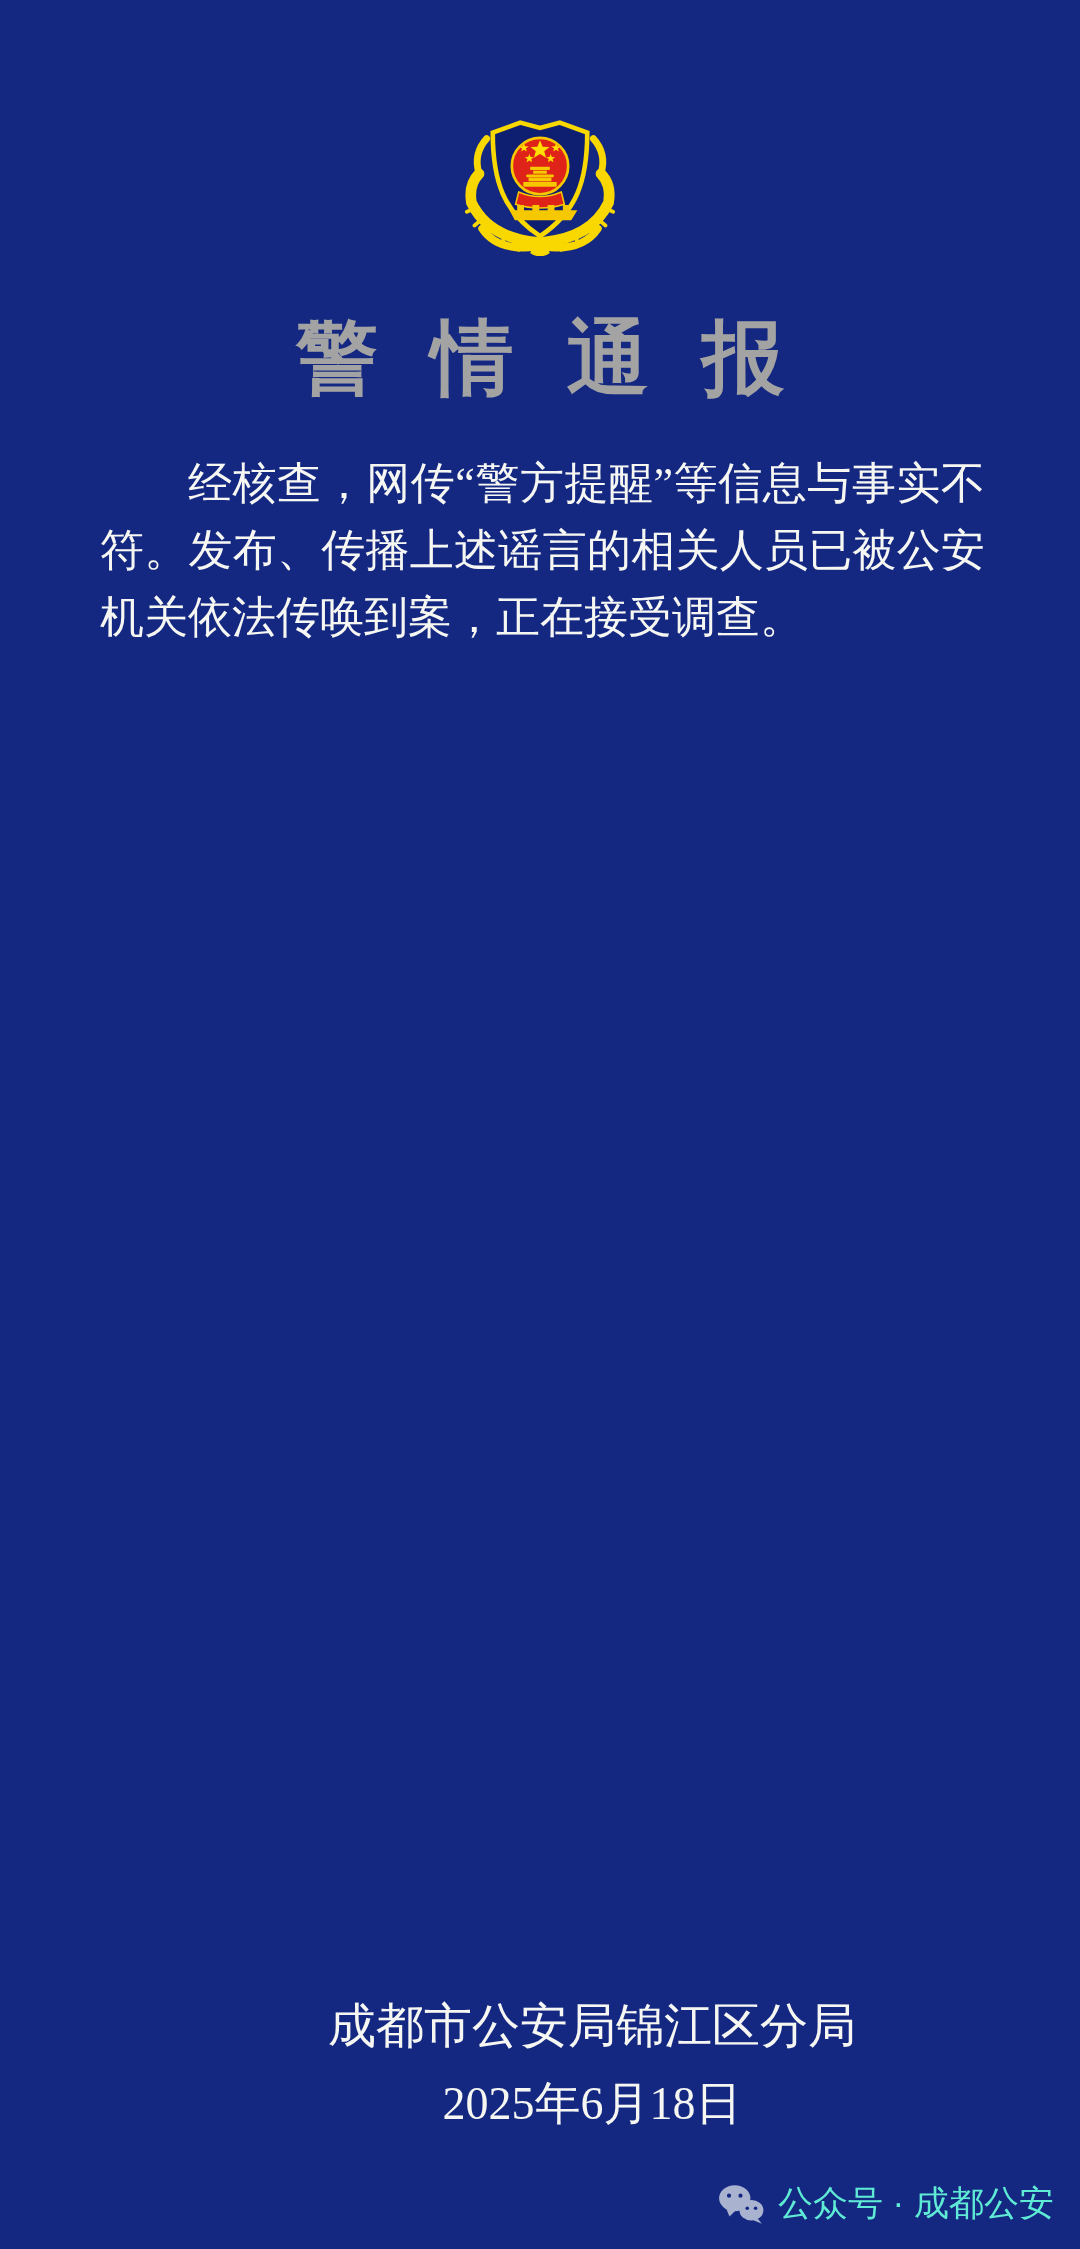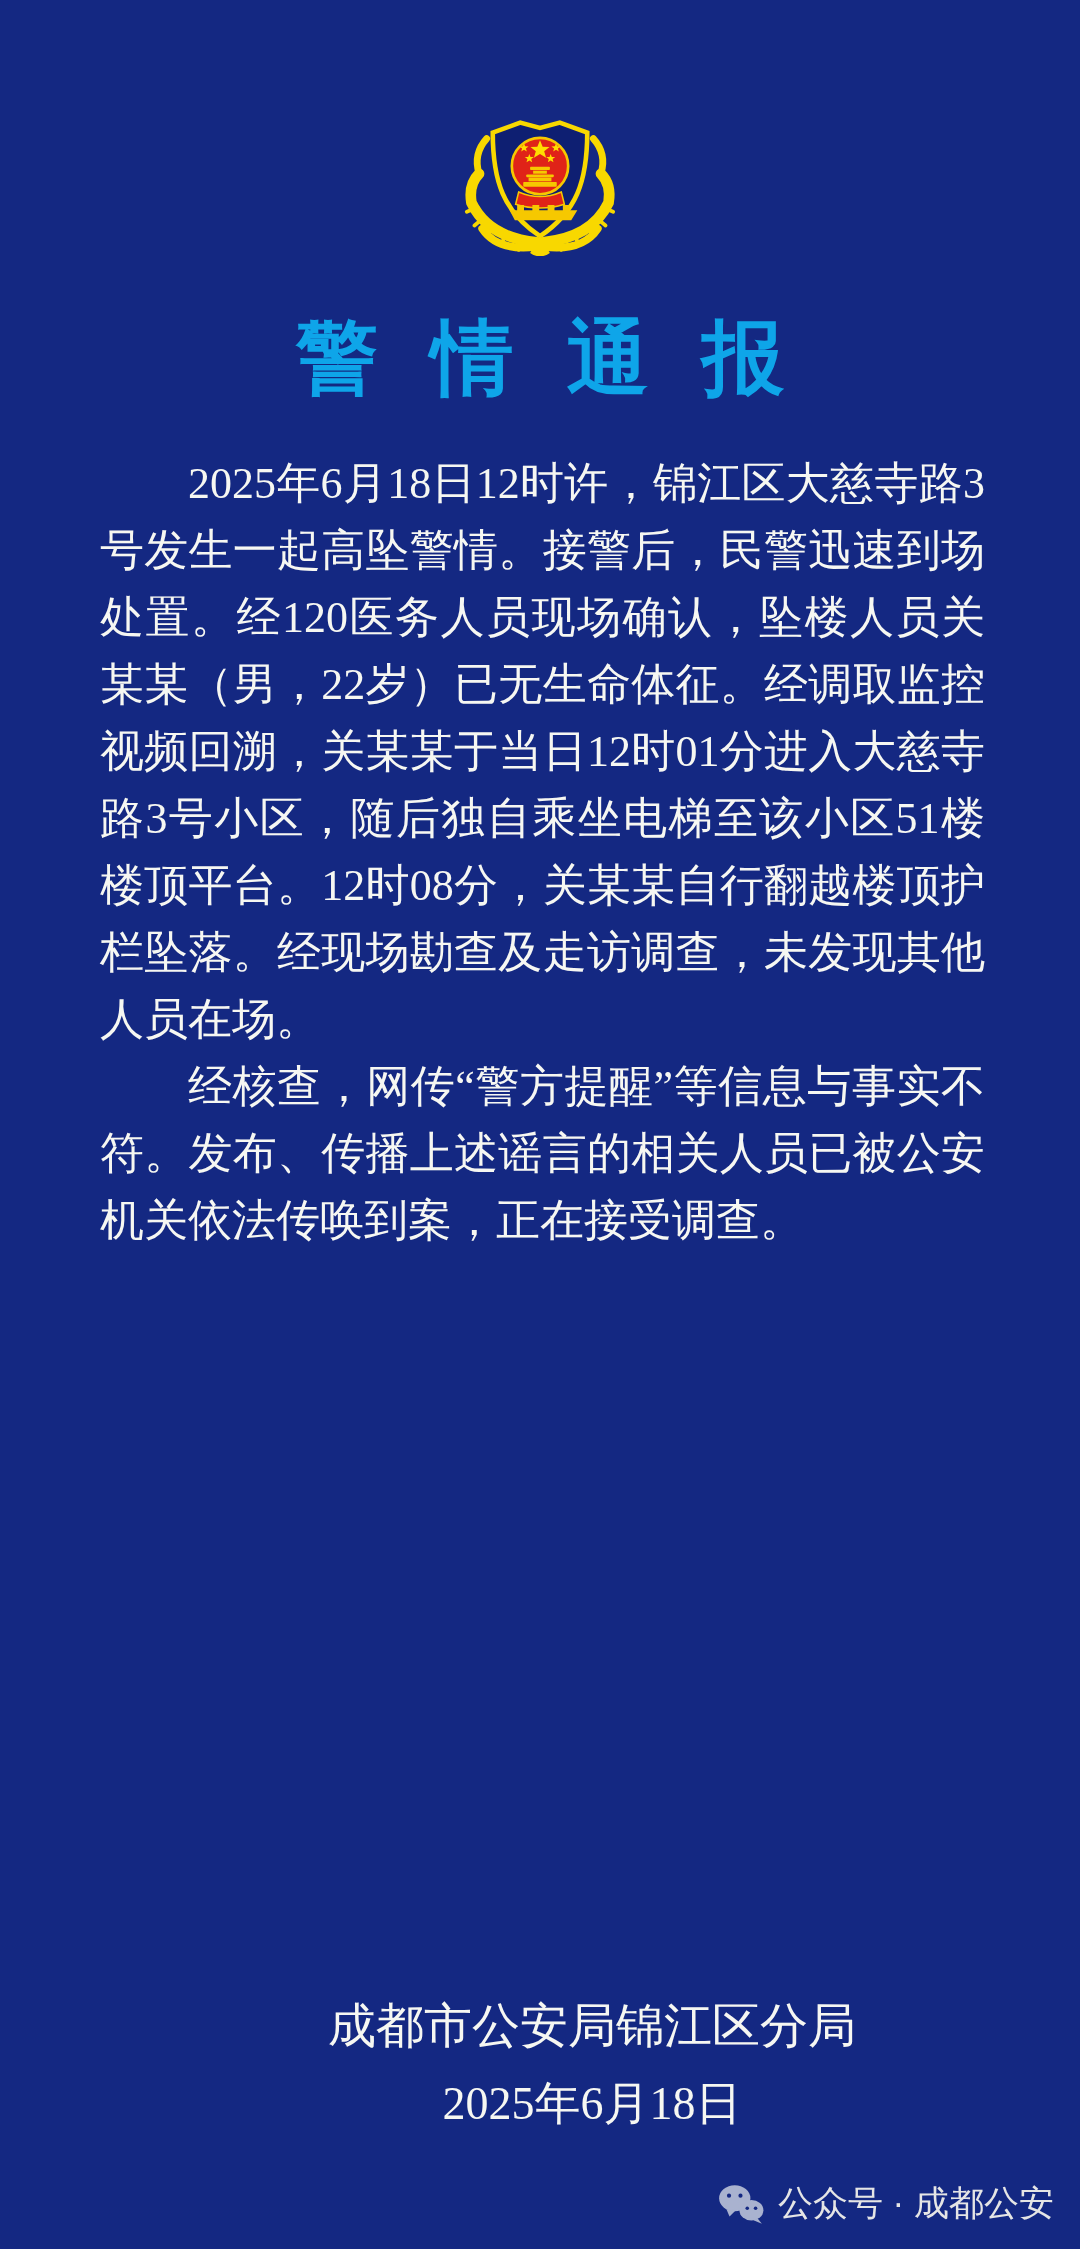--- a/index.html
+++ b/index.html
@@ -17,21 +17,21 @@
   .emblem {
     width: 168px; height: 160px;
     margin: 0 auto;
     padding-top: 96px;
     display: block;
   }
   .emblem svg { width: 168px; height: 160px; display: block; }
   .title {
     margin: 62px 0 0 0;
     text-align: center;
-    color: #0ea5e9;
+    color: #a3a3a3;
     font-size: 82px;
     font-weight: bold;
     line-height: 1;
     letter-spacing: 0.65em;
     text-indent: 0.65em;
     font-family: "Liberation Serif", "DejaVu Serif", serif;
   }
   .body-text {
     margin-top: 50px;
     padding: 0 95px 0 100px;
@@ -55,21 +55,21 @@
   }
   .signature .dept { font-size: 48px; line-height: 1.1; }
   .signature .date { font-size: 46px; line-height: 1.1; margin-top: 26px; }
   .footer {
     position: absolute;
     top: 2180px;
     right: 26px;
     display: flex;
     align-items: center;
     gap: 12px;
-    color: #e5e5e5;
+    color: #5eead4;
     font-size: 35px;
     font-family: "Liberation Sans", "DejaVu Sans", sans-serif;
   }
   .footer .wx { width: 50px; height: 42px; display: inline-block; }
   .footer .wx svg { width: 50px; height: 42px; display: block; }
 </style>
 </head>
 <body>
 
 <div class="page">
@@ -112,21 +112,20 @@
 
       <path d="M82 126 Q110 138 138 126 L142 142 Q110 152 78 142 Z" fill="#e02318" stroke="#f6c800" stroke-width="2"></path>
 
       <path d="M70 150 h10 v-7 h9 v7 h11 v-7 h9 v7 h11 v-7 h9 v7 h11 v-7 h9 v7 h10 l-8 13 H77 Z" fill="#f6c800"></path>
     </svg>
   </div>
 
   <h1 class="title">警情通报</h1>
 
   <div class="body-text">
-      <p>2025年6月18日12时许，锦江区大慈寺路3号发生一起高坠警情。接警后，民警迅速到场处置。经120医务人员现场确认，坠楼人员关某某（男，22岁）已无生命体征。经调取监控视频回溯，关某某于当日12时01分进入大慈寺路3号小区，随后独自乘坐电梯至该小区51楼楼顶平台。12时08分，关某某自行翻越楼顶护栏坠落。经现场勘查及走访调查，未发现其他人员在场。</p>
       <p>经核查，网传“警方提醒”等信息与事实不符。发布、传播上述谣言的相关人员已被公安机关依法传唤到案，正在接受调查。</p>
     </div>
 
   <div class="signature">
     <div class="dept">成都市公安局锦江区分局</div>
     <div class="date">2025年6月18日</div>
   </div>
 
   <div class="footer">
     <span class="wx">

